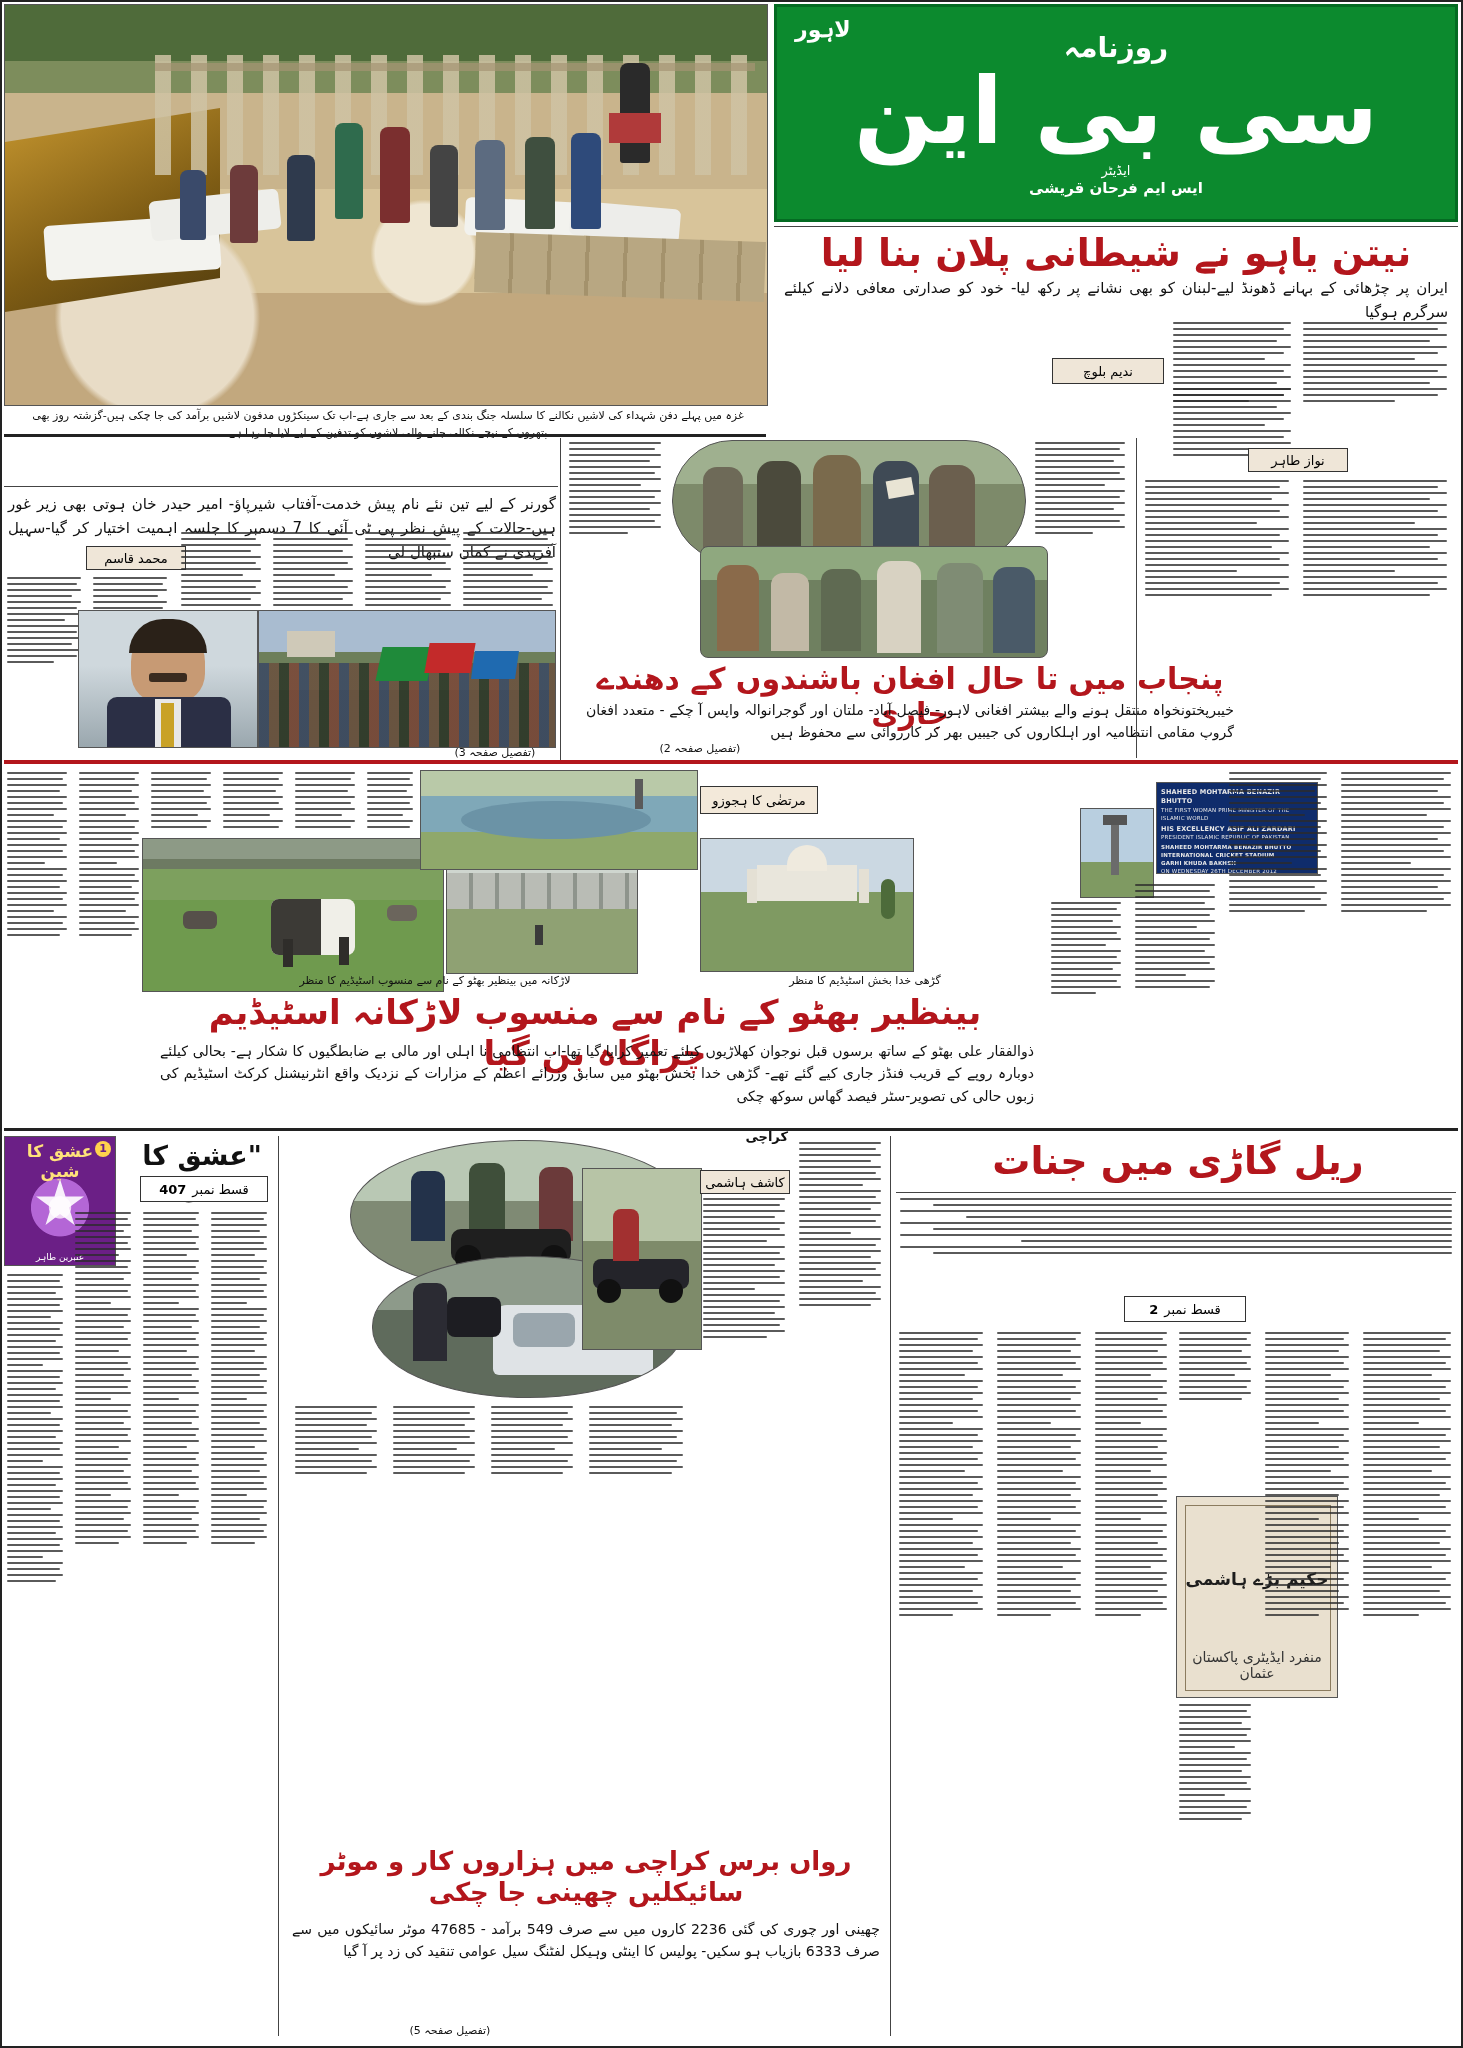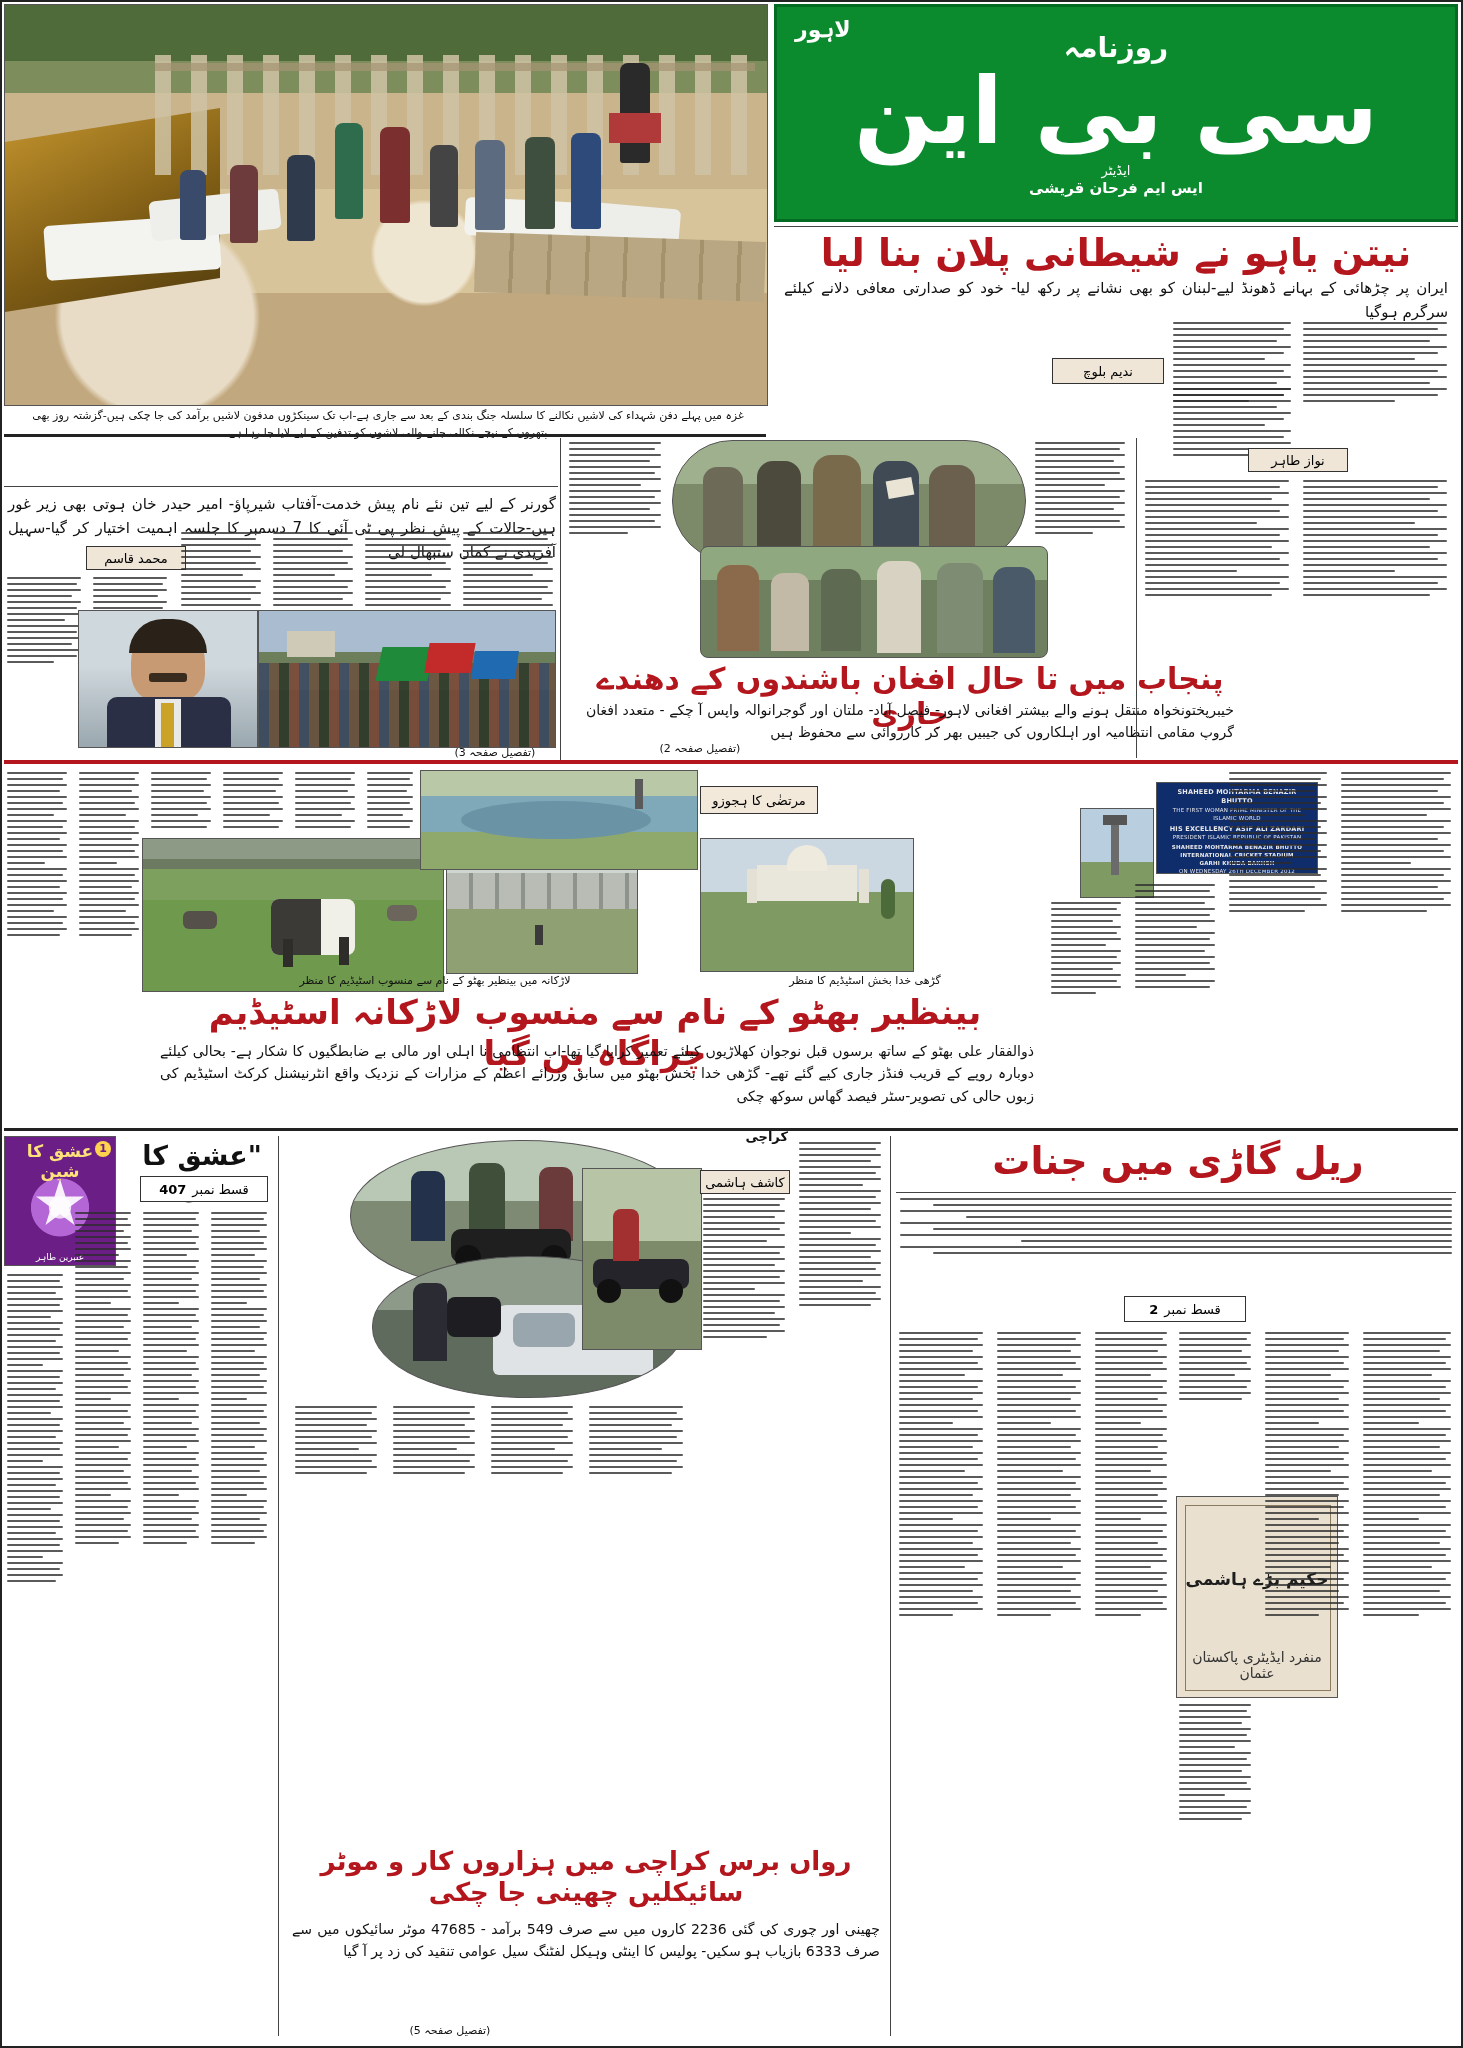--- a/index.html
+++ b/index.html
@@ -528,21 +528,21 @@
        background:linear-gradient(180deg,#cbd8e2 0 40%, #7f9a62 40% 100%);">
     <div style="position:absolute;left:56px;top:26px;width:100px;height:36px;background:#e9e6dc;"></div>
     <div style="position:absolute;left:86px;top:6px;width:40px;height:26px;background:#efeade;border-radius:20px 20px 0 0;"></div>
     <div style="position:absolute;left:46px;top:30px;width:10px;height:34px;background:#e4e0d4;"></div>
     <div style="position:absolute;left:158px;top:30px;width:10px;height:34px;background:#e4e0d4;"></div>
     <div style="position:absolute;left:0;top:70px;width:212px;height:62px;background:#7f9a62;"></div>
     <div style="position:absolute;left:180px;top:40px;width:14px;height:40px;background:#4d6b3a;border-radius:7px;"></div>
   </div>
 
   <div class="photo" style="left:1156px;top:782px;width:160px;height:90px;background:#0f2c6b;color:#e8e8e8;">
-    <div style="padding:5px 4px;font-size:5.5px;line-height:1.45;text-align:center;letter-spacing:.2px;">
+    <div style="padding:5px 4px;font-size:5.5px;line-height:1.45;text-align:left;letter-spacing:.2px;">
       <div style="font-weight:bold;font-size:6.5px;">SHAHEED MOHTARMA BENAZIR BHUTTO</div>
       <div>THE FIRST WOMAN PRIME MINISTER OF THE ISLAMIC WORLD</div>
       <div style="font-weight:bold;font-size:6.5px;margin-top:2px;">HIS EXCELLENCY ASIF ALI ZARDARI</div>
       <div>PRESIDENT ISLAMIC REPUBLIC OF PAKISTAN</div>
       <div style="font-weight:bold;margin-top:2px;">SHAHEED MOHTARMA BENAZIR BHUTTO</div>
       <div style="font-weight:bold;">INTERNATIONAL CRICKET STADIUM</div>
       <div style="font-weight:bold;">GARHI KHUDA BAKHSH</div>
       <div>ON WEDNESDAY 26TH DECEMBER 2012</div>
     </div>
   </div>

